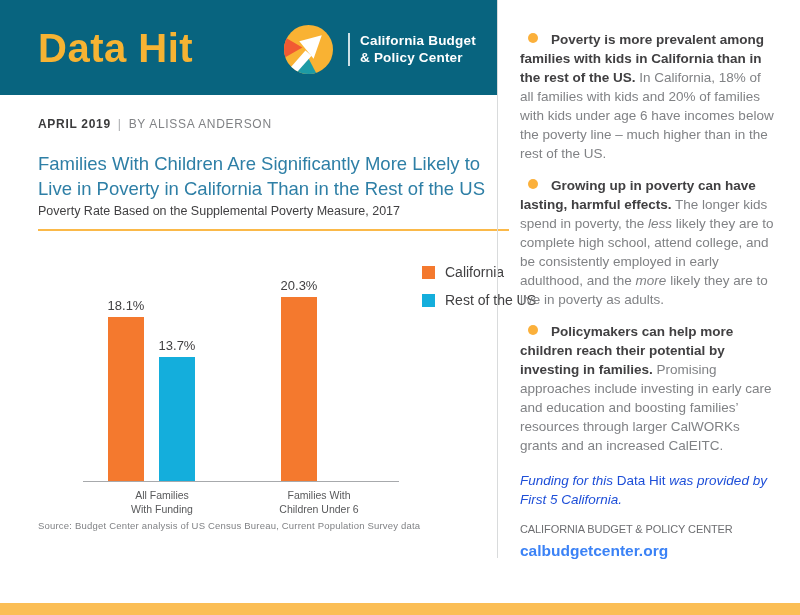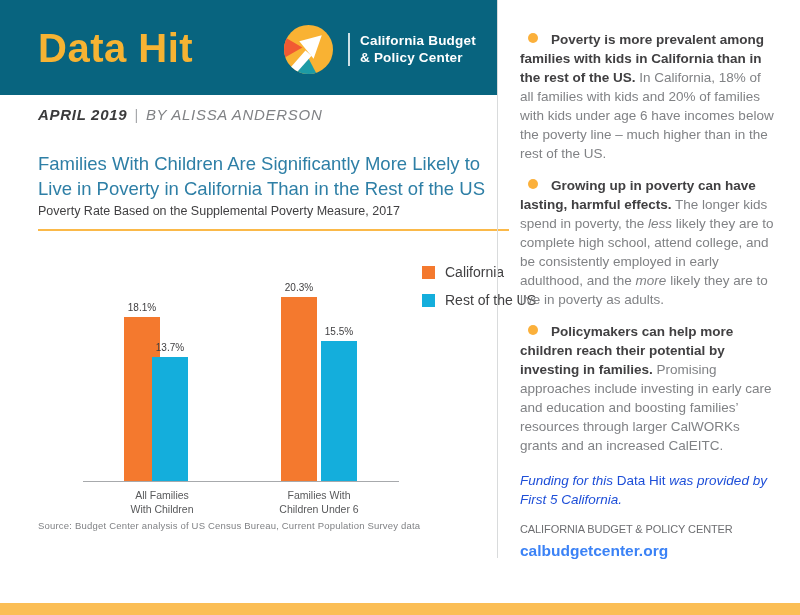--- a/index.html
+++ b/index.html
@@ -10,44 +10,44 @@
   .header { position:absolute; left:0; top:0; width:497px; height:95px; background:#08647F; }
   .brand  { position:absolute; left:38px; top:26px; font-size:40px; font-weight:bold;
             color:#F6B333; letter-spacing:0.5px; }
   .logo   { position:absolute; left:284px; top:25px; width:49px; height:49px; }
   .logo-divider { position:absolute; left:348px; top:33px; width:2px; height:33px;
             background:rgba(255,255,255,0.8); }
   .orgname { position:absolute; left:360px; top:33px; color:#ffffff; font-size:13.5px;
             line-height:16.5px; font-weight:bold; white-space:pre-line; letter-spacing:0.2px; }
 
   
-  .byline { position:absolute; left:38px; top:106px; font-size:15px; letter-spacing:0.7px;font-style:italic; }
+  .byline { position:absolute; left:38px; top:117px; font-size:12px; letter-spacing:0.7px; }
   .byline .date { color:#3B3B3C; font-weight:bold; }
   .byline .sep  { color:#A7A9AC; margin:0 7px; }
   .byline .author { color:#808285; }
 
   
   .title { position:absolute; left:38px; top:151px; width:472px; font-size:18.5px;
            line-height:25px; color:#2E7FA6; white-space:pre-line; }
   .subtitle { position:absolute; left:38px; top:204px; font-size:12.5px; color:#414042; }
   .rule { position:absolute; left:38px; top:229px; width:471px; height:2px; background:#FBB949; }
 
   
   .legend { position:absolute; left:422px; top:264px; }
   .legend-row { display:flex; align-items:center; margin-bottom:12px; }
   .swatch { width:13px; height:13px; margin-right:10px; flex:0 0 13px; }
   .legend-label { font-size:14px; color:#414042; white-space:nowrap; }
 
   .plot { position:absolute; left:83px; top:245px; width:316px; height:237px; }
   .axis { position:absolute; left:0; bottom:0; width:316px; height:1px; background:#A7A9AC; }
   .barwrap { position:absolute; bottom:1px; width:36px; display:flex;
              flex-direction:column; align-items:center; }
-  .barwrap .val { font-size:10px; color:#414042; margin-bottom:4px; white-space:nowrap; }
+  .barwrap .val { font-size:13px; color:#414042; margin-bottom:4px; white-space:nowrap; }
   .bar { width:36px; }
-  .bw-0-0 { left:41px; } .bw-1-0 { left:69px; } .bw-0-1 { left:198px; } .bw-1-1 { left:238px; }
+  .bw-0-0 { left:25px; } .bw-1-0 { left:76px; } .bw-0-1 { left:198px; } .bw-1-1 { left:238px; }
 
   .cat { position:absolute; top:488px; width:160px; text-align:center; font-size:10.5px;
          line-height:14px; color:#58595B; white-space:pre-line; }
   .cat-0 { left:82px; } .cat-1 { left:239px; }
 
   .source { position:absolute; left:38px; top:520px; font-size:9.5px; color:#808285;
             letter-spacing:0.2px; }
 
   
   .divider { position:absolute; left:497px; top:0; width:1px; height:558px; background:#D9DBDC; }
@@ -118,28 +118,24 @@
       <div class="bar" style="height: 164px; background: rgb(244, 121, 46);"></div>
     </div>
     <div class="barwrap bw-1-0">
       <span class="val">13.7%</span>
       <div class="bar" style="height: 124px; background: rgb(20, 174, 220);"></div>
     </div>
     <div class="barwrap bw-0-1">
       <span class="val">20.3%</span>
       <div class="bar" style="height: 184px; background: rgb(244, 121, 46);"></div>
     </div>
-    <div class="barwrap bw-1-1">
-      <span class="val">15.5%</span>
-      <div class="bar" style="height: 140px; background: rgb(20, 174, 220);"></div>
-    </div>
     <div class="axis"></div>
   </div>
   <div class="cat cat-0">All Families
-With Children</div>
+With Funding</div>
   <div class="cat cat-1">Families With
 Children Under 6</div>
 
   <div class="source">Source: Budget Center analysis of US Census Bureau, Current Population Survey data</div>
 
   <div class="divider"></div>
 
   <div class="sidebar">
     <p class="bullet">
       <span class="dot"></span><span class="lead">Poverty is more prevalent among families with kids in California than in the rest of the US.</span>

